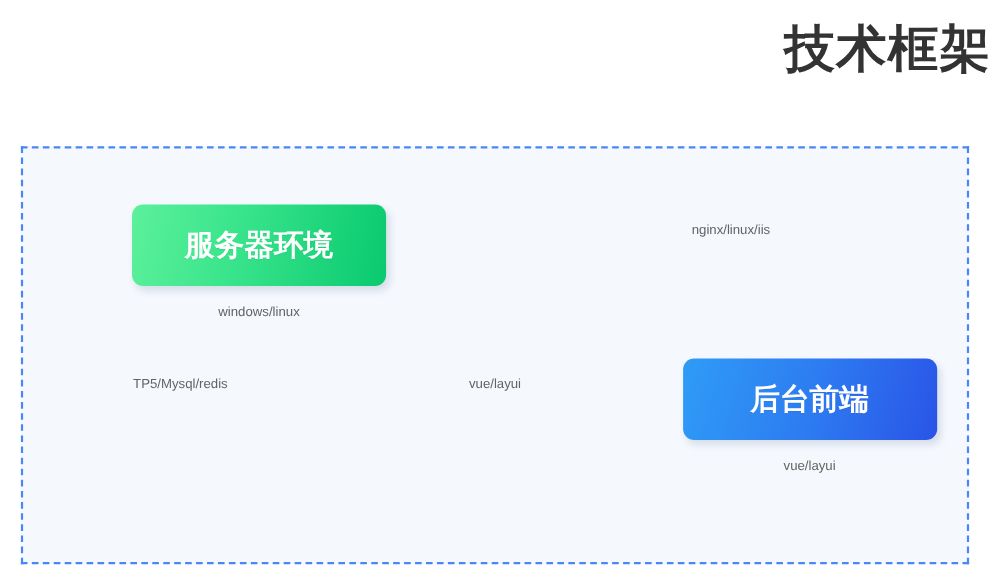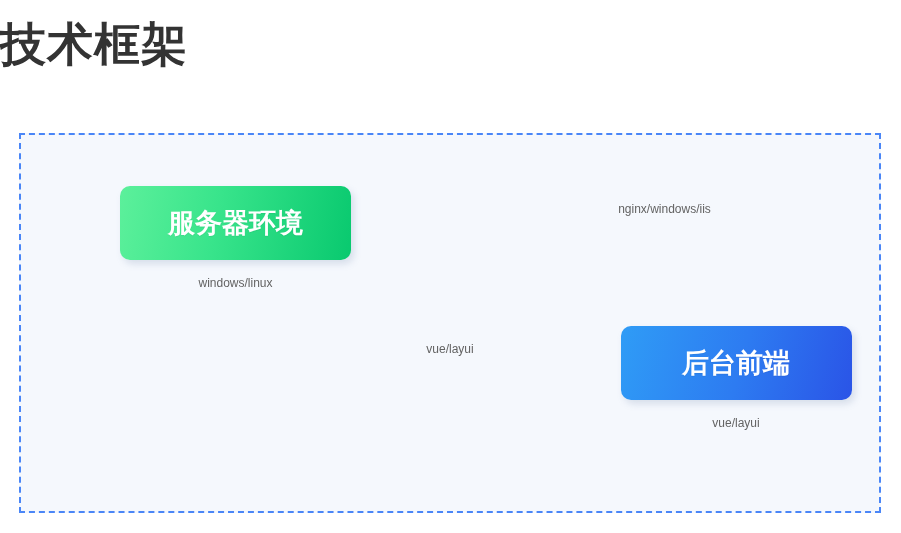--- a/index.html
+++ b/index.html
@@ -20,21 +20,21 @@
     height: 533px;
     box-sizing: border-box;
   }
 
   
   .page-title {
     position: absolute;
     top: 12px;
     left: 0;
     width: 901px;
-    text-align: left;
+    text-align: right;
     font-size: 46px;
     line-height: 64px;
     font-weight: 700;
     color: #333333;
     letter-spacing: 1px;
   }
 
   
   .panel {
     position: absolute;
@@ -127,29 +127,30 @@
       <div class="row row-1">
 
         <div class="cell">
           <div class="chip grad-green">
             <span class="chip-label">服务器环境</span>
           </div>
           <div class="caption">windows/linux</div>
         </div>
 
         <div class="cell">
-          <div class="caption">nginx/windows/iis</div>
+          <div class="caption">nginx/linux/iis</div>
         </div>
 
 
       </div>
 
       <div class="row row-2">
 
         <div class="cell">
+          <div class="caption">TP5/Mysql/redis</div>
         </div>
 
         <div class="cell">
           <div class="caption">vue/layui</div>
         </div>
 
         <div class="cell">
           <div class="chip grad-blue2">
             <span class="chip-label">后台前端</span>
           </div>

